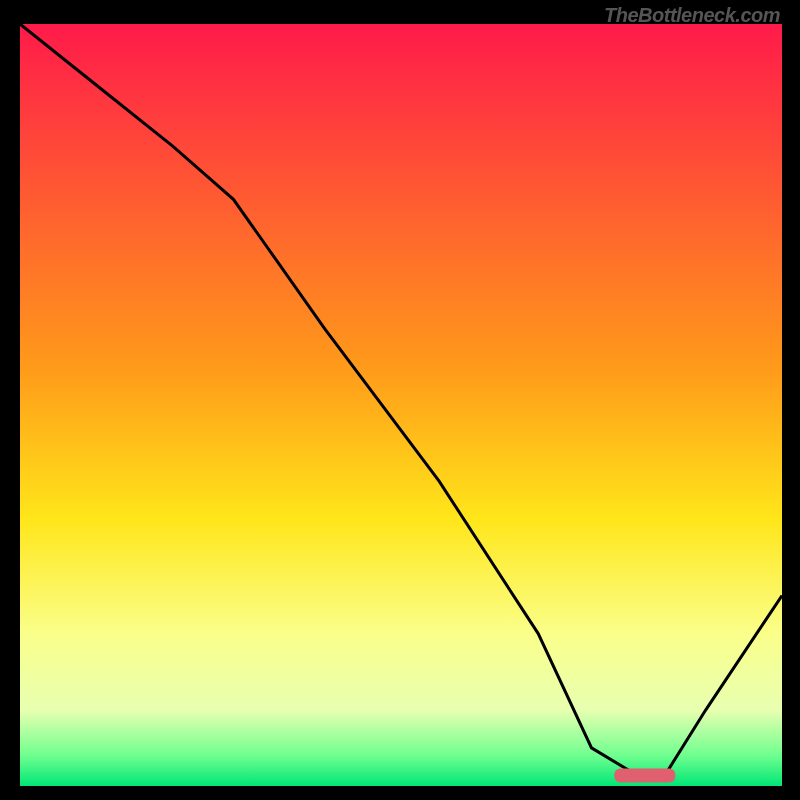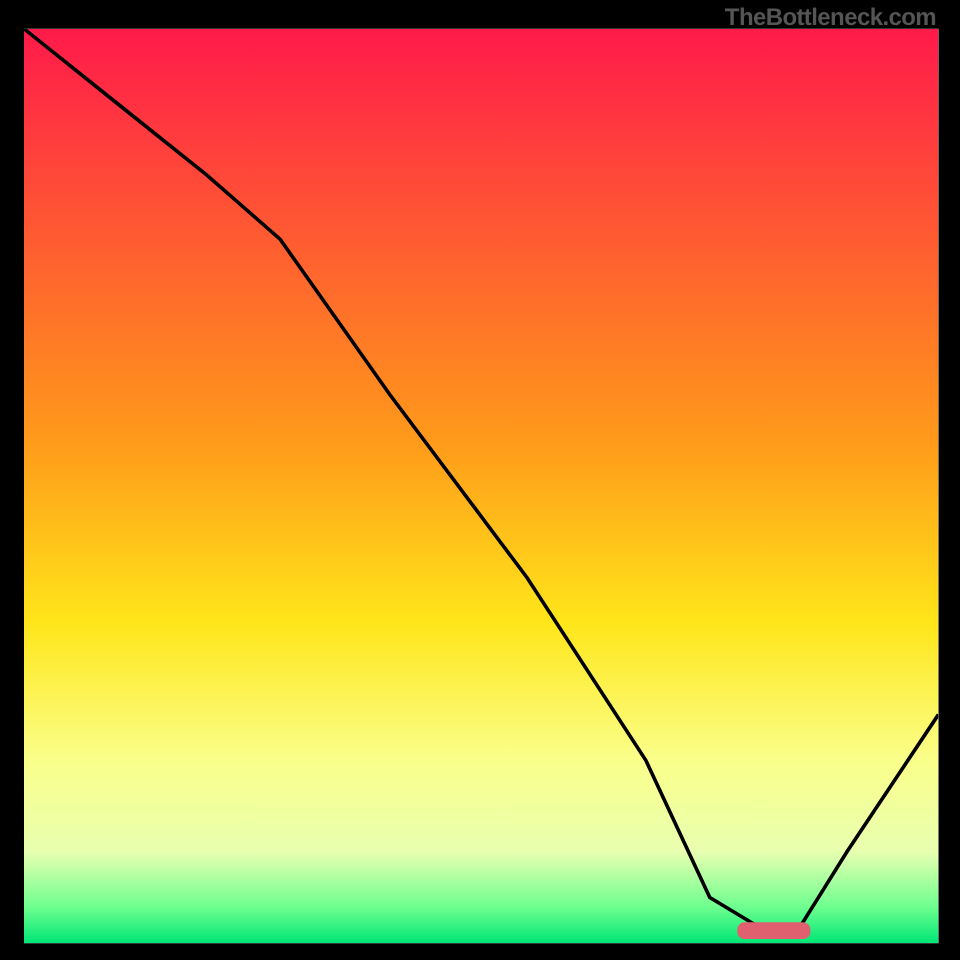--- a/index.html
+++ b/index.html
@@ -27,20 +27,21 @@
     height: 762px;
   }
   .watermark {
     position: absolute;
     top: 4px;
     right: 20px;
     font-size: 20px;
     font-weight: bold;
     color: #555;
     letter-spacing: -0.5px;
+    font-style: italic;
   }
 </style>
 </head>
 <body>
 
 <div class="chart-container">
   <svg class="plot-area" viewBox="0 0 762 762" preserveAspectRatio="none">
     <defs>
       <linearGradient id="bg-grad" x1="0" y1="0" x2="0" y2="1">
           <stop offset="0%" stop-color="#ff1a4a"></stop>

